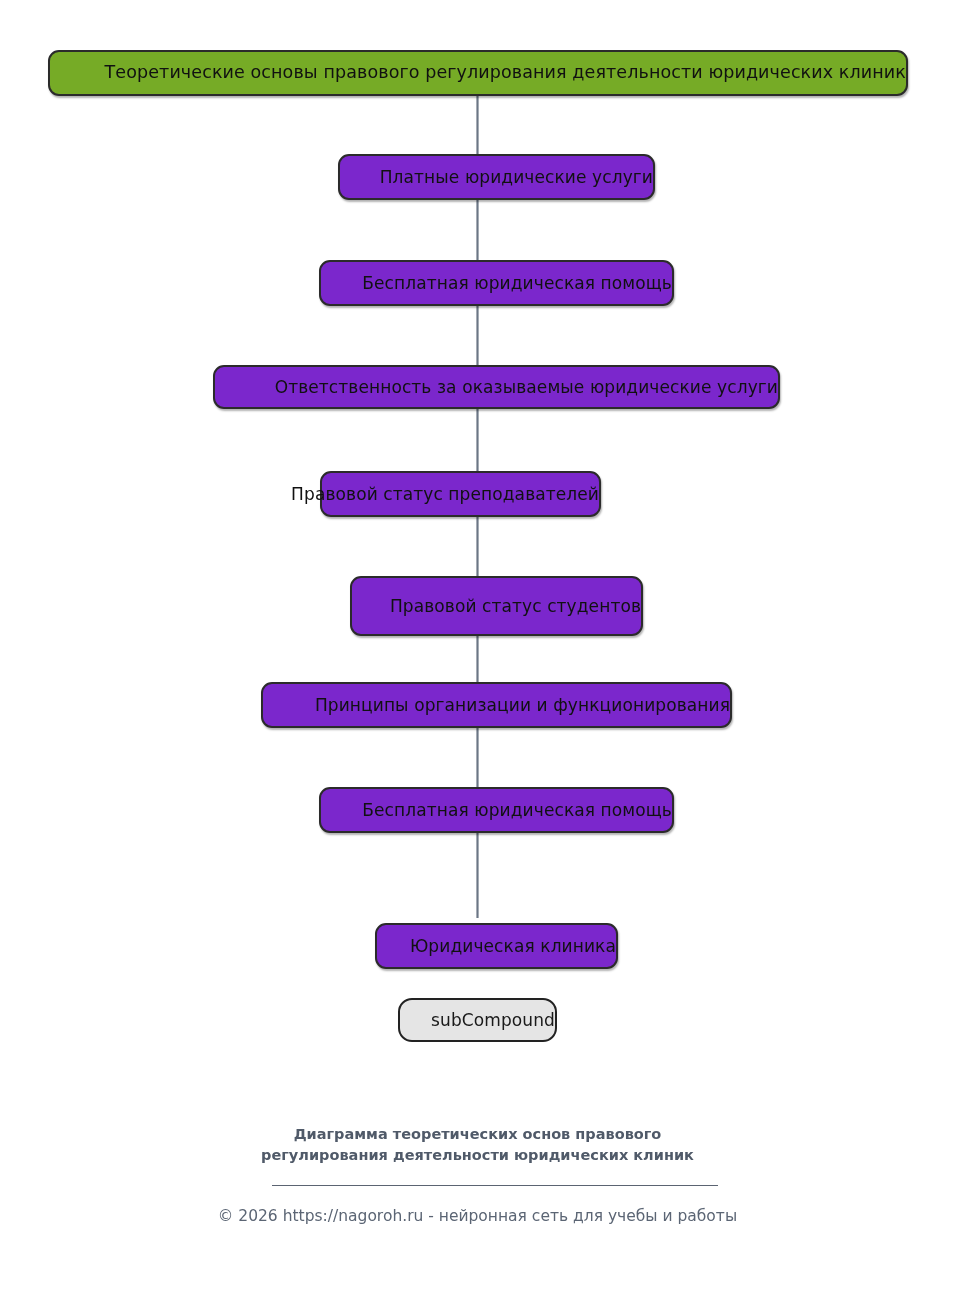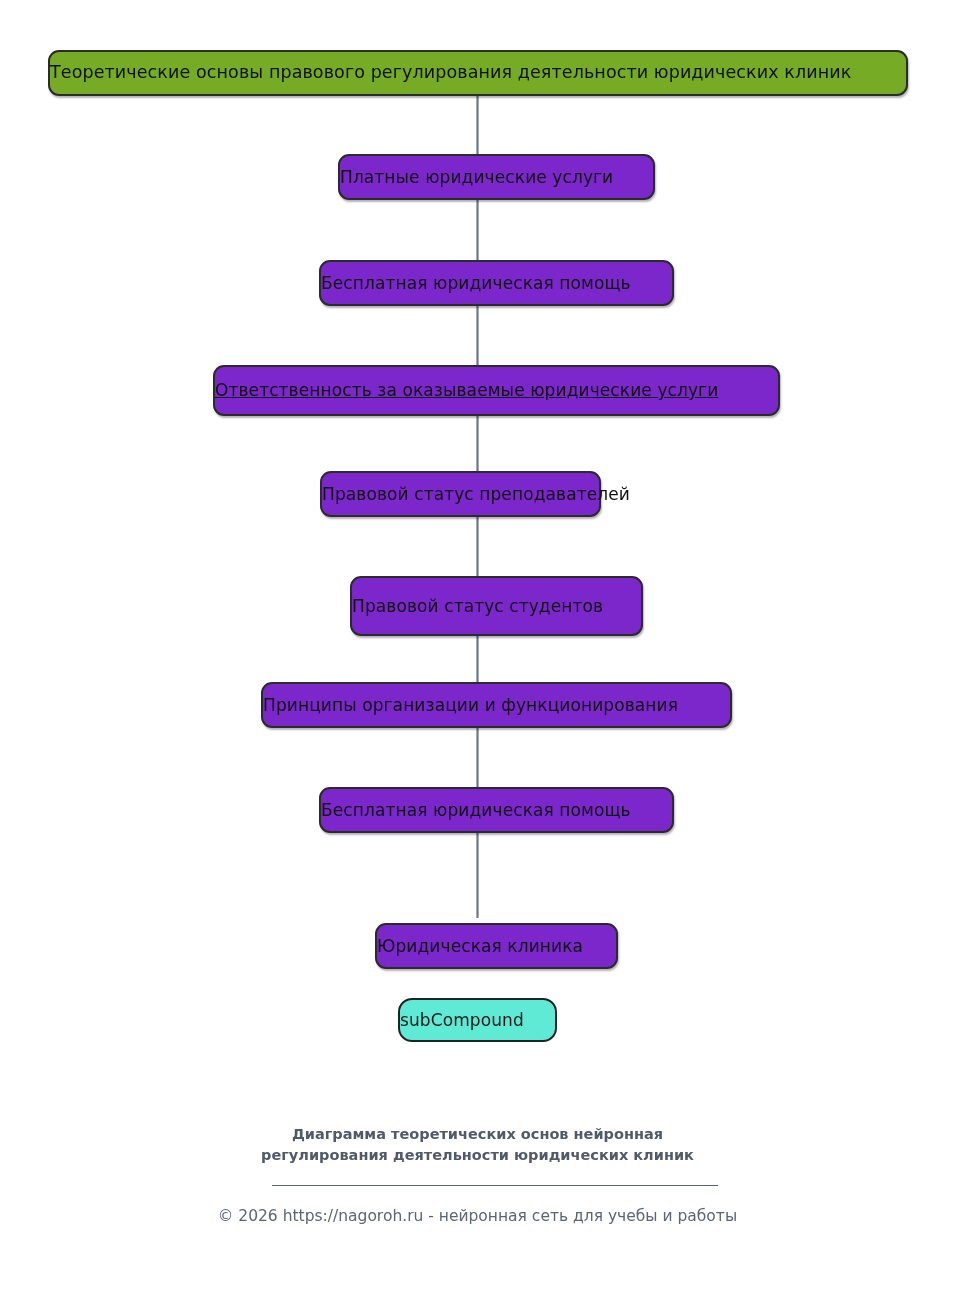--- a/index.html
+++ b/index.html
@@ -33,42 +33,42 @@
     height: 1300px;
     pointer-events: none;
   }
 
   
   .node {
     position: absolute;
     box-sizing: border-box;
     display: flex;
     align-items: center;
-    justify-content: flex-start;
+    justify-content: flex-end;
     border-radius: 11px;
     border: 2px solid #2b2b2b;
     color: #111111;
     font-size: 17px;
     line-height: 1;
     white-space: nowrap;
     letter-spacing: 0.1px;
     box-shadow: 1px 2px 2px rgba(0,0,0,0.30);
   }
   .node-root {
     background: #76ab26;
     border-color: #2b2b2b;
     font-size: 17.5px;
   }
   .node-step {
     background: #7a22ce;
     background: #7b27cc;
     margin-left: 19px;
   }
   .node-plain {
-    background: #5eead4;
+    background: #e5e5e5;
     border: 2px solid #222222;
     border-radius: 14px;
     box-shadow: none;
     color: #1a1a1a;
     font-size: 17px;
   }
   .footer-title {
     position: absolute;
     left: 0;
     width: 955px;
@@ -113,21 +113,21 @@
   </div>
 
   <div class="node node-step" style="left:319px; top:154px; width:317px; height:46px;">
     <span>Платные юридические услуги</span>
   </div>
 
   <div class="node node-step" style="left:300px; top:260px; width:355px; height:46px;">
     <span>Бесплатная юридическая помощь</span>
   </div>
 
-  <div class="node node-step" style="left:194px; top:365px; width:567px; height:51px;text-decoration:underline;">
+  <div class="node node-step" style="left:194px; top:365px; width:567px; height:44px;">
     <span>Ответственность за оказываемые юридические услуги</span>
   </div>
 
   <div class="node node-step" style="left:301px; top:471px; width:281px; height:46px;">
     <span>Правовой статус преподавателей</span>
   </div>
 
   <div class="node node-step" style="left:331px; top:576px; width:293px; height:60px;">
     <span>Правовой статус студентов</span>
   </div>
@@ -142,21 +142,21 @@
 
   <div class="node node-step" style="left:356px; top:923px; width:243px; height:46px;">
     <span>Юридическая клиника</span>
   </div>
 
   <div class="node node-plain" style="left:398px; top:998px; width:159px; height:44px;">
     <span>subCompound</span>
   </div>
 
   <div class="footer-title">
-    <div>Диаграмма теоретических основ нейронная</div>
+    <div>Диаграмма теоретических основ правового</div>
     <div>регулирования деятельности юридических клиник</div>
   </div>
 
   <div class="footer-rule"></div>
 
   <div class="footer-credit">© 2026 https://nagoroh.ru - нейронная сеть для учебы и работы</div>
 
 </div>
 
 </body></html>

